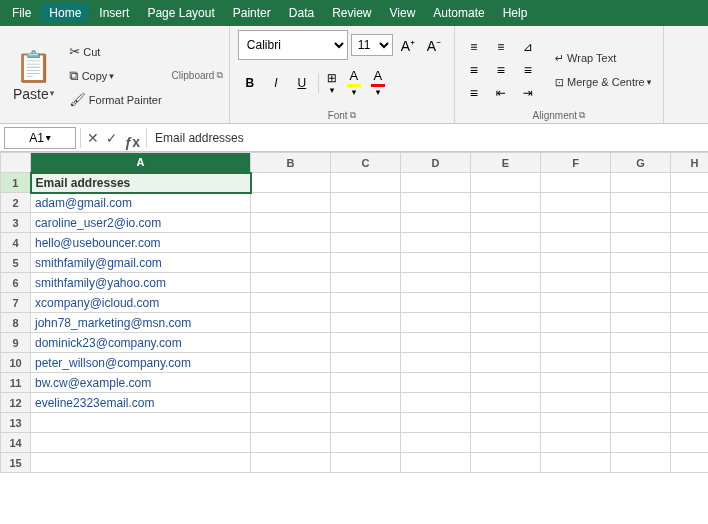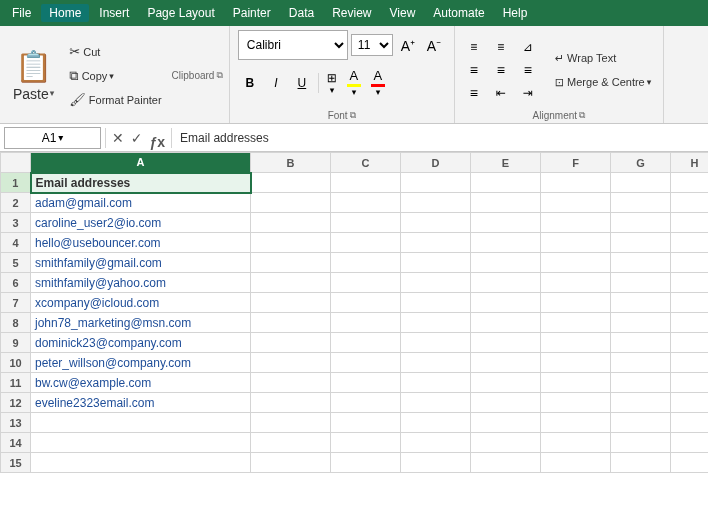--- a/index.html
+++ b/index.html
@@ -199,21 +199,21 @@
     .formula-bar {
       display: flex;
       align-items: center;
       height: 28px;
       border-bottom: 1px solid #c8c8c8;
       background: #fff;
       padding: 0 4px;
       gap: 4px;
     }
     .cell-ref-box {
-      width: 97px;
+      width: 72px;
       height: 22px;
       border: 1px solid #aaa;
       text-align: center;
       font-size: 12px;
       display: flex;
       align-items: center;
       justify-content: center;
       padding: 0 4px;
     }
     .formula-icons {

